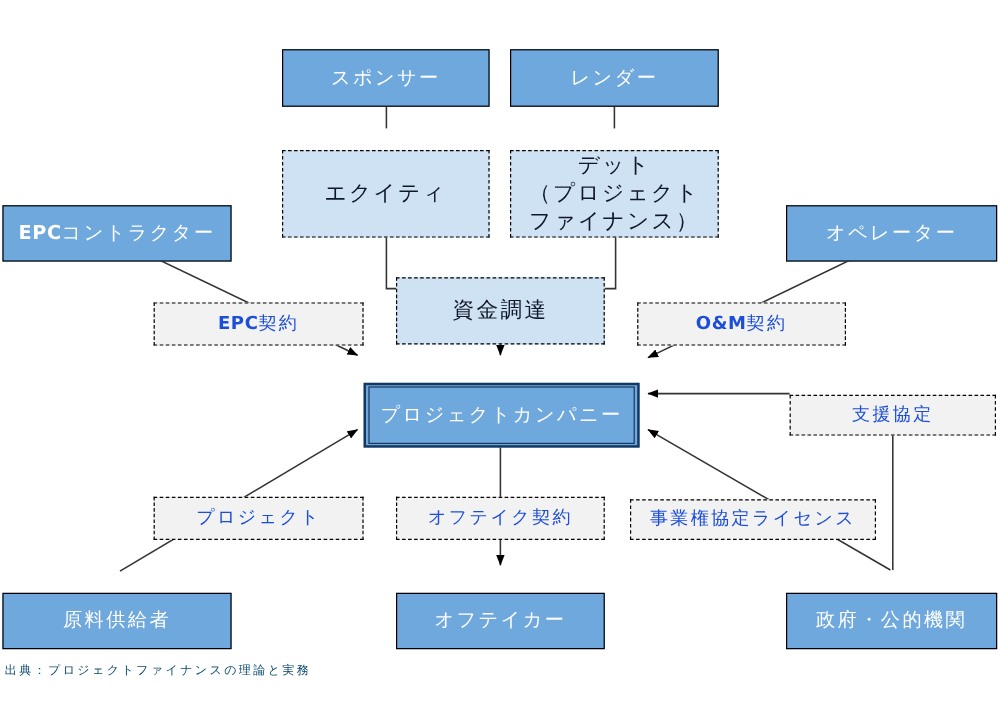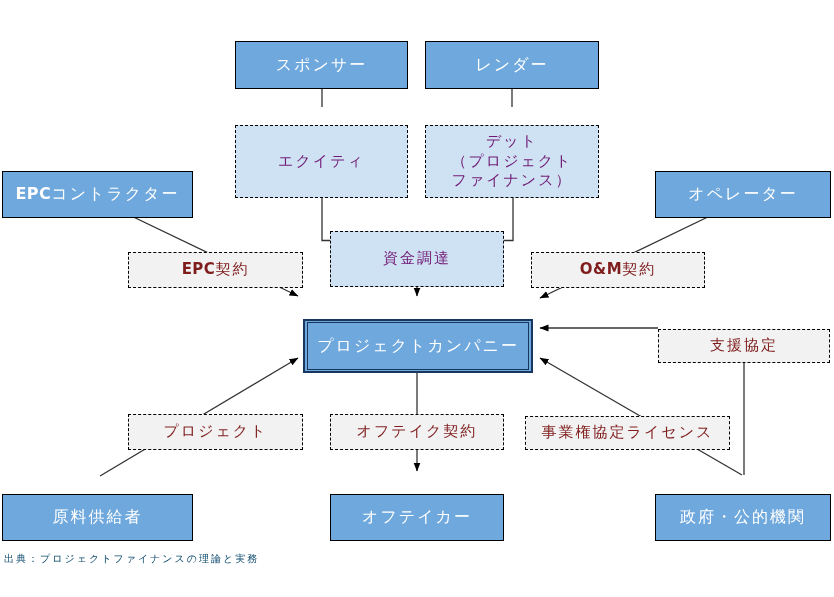--- a/index.html
+++ b/index.html
@@ -43,27 +43,27 @@
   .node .txt { white-space: pre-line; }
   .node .bp { font-weight: 700; letter-spacing: 0.5px; }
   .node.solid {
     background: var(--solid_fill, #6FA8DC);
     border: 1px solid var(--box_border, #000000);
     color: #ffffff;
   }
   .node.dashed-blue {
     background: var(--light_blue_fill, #CFE2F3);
     border: 1px dashed var(--box_border, #000000);
-    color: #701a75;
-    font-size: 15px;
+    color: #0f172a;
+    font-size: 18px;
   }
   .node.dashed-gray {
     background: var(--gray_fill, #F2F2F2);
     border: 1px dashed var(--box_border, #000000);
-    color: #7f1d1d;
+    color: #1d4ed8;
     font-size: 15px;
   }
   .node.center-node {
     background: var(--solid_fill, #6FA8DC);
     border: 2px solid var(--center_border, #17375E);
     padding: 2px;
     color: #ffffff;
   }
   .node.center-node .inner {
     border: 1px solid var(--center_border, #17375E);

